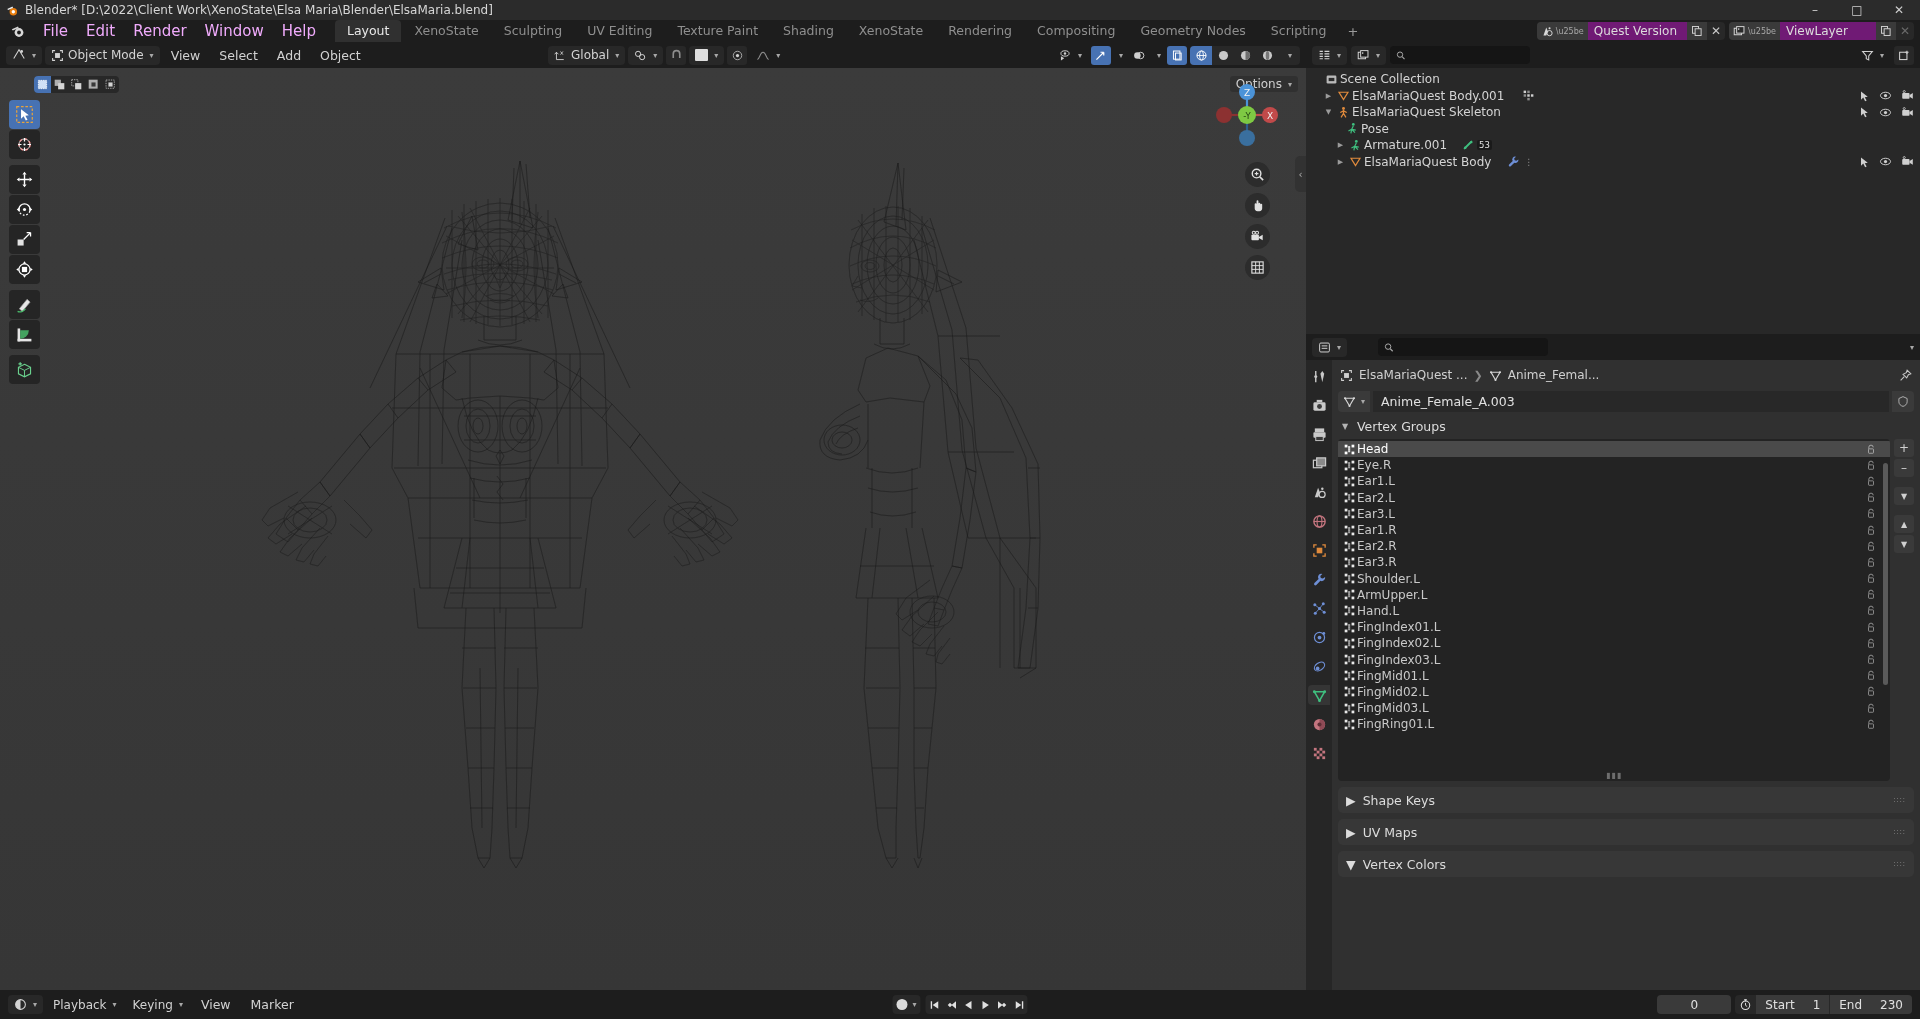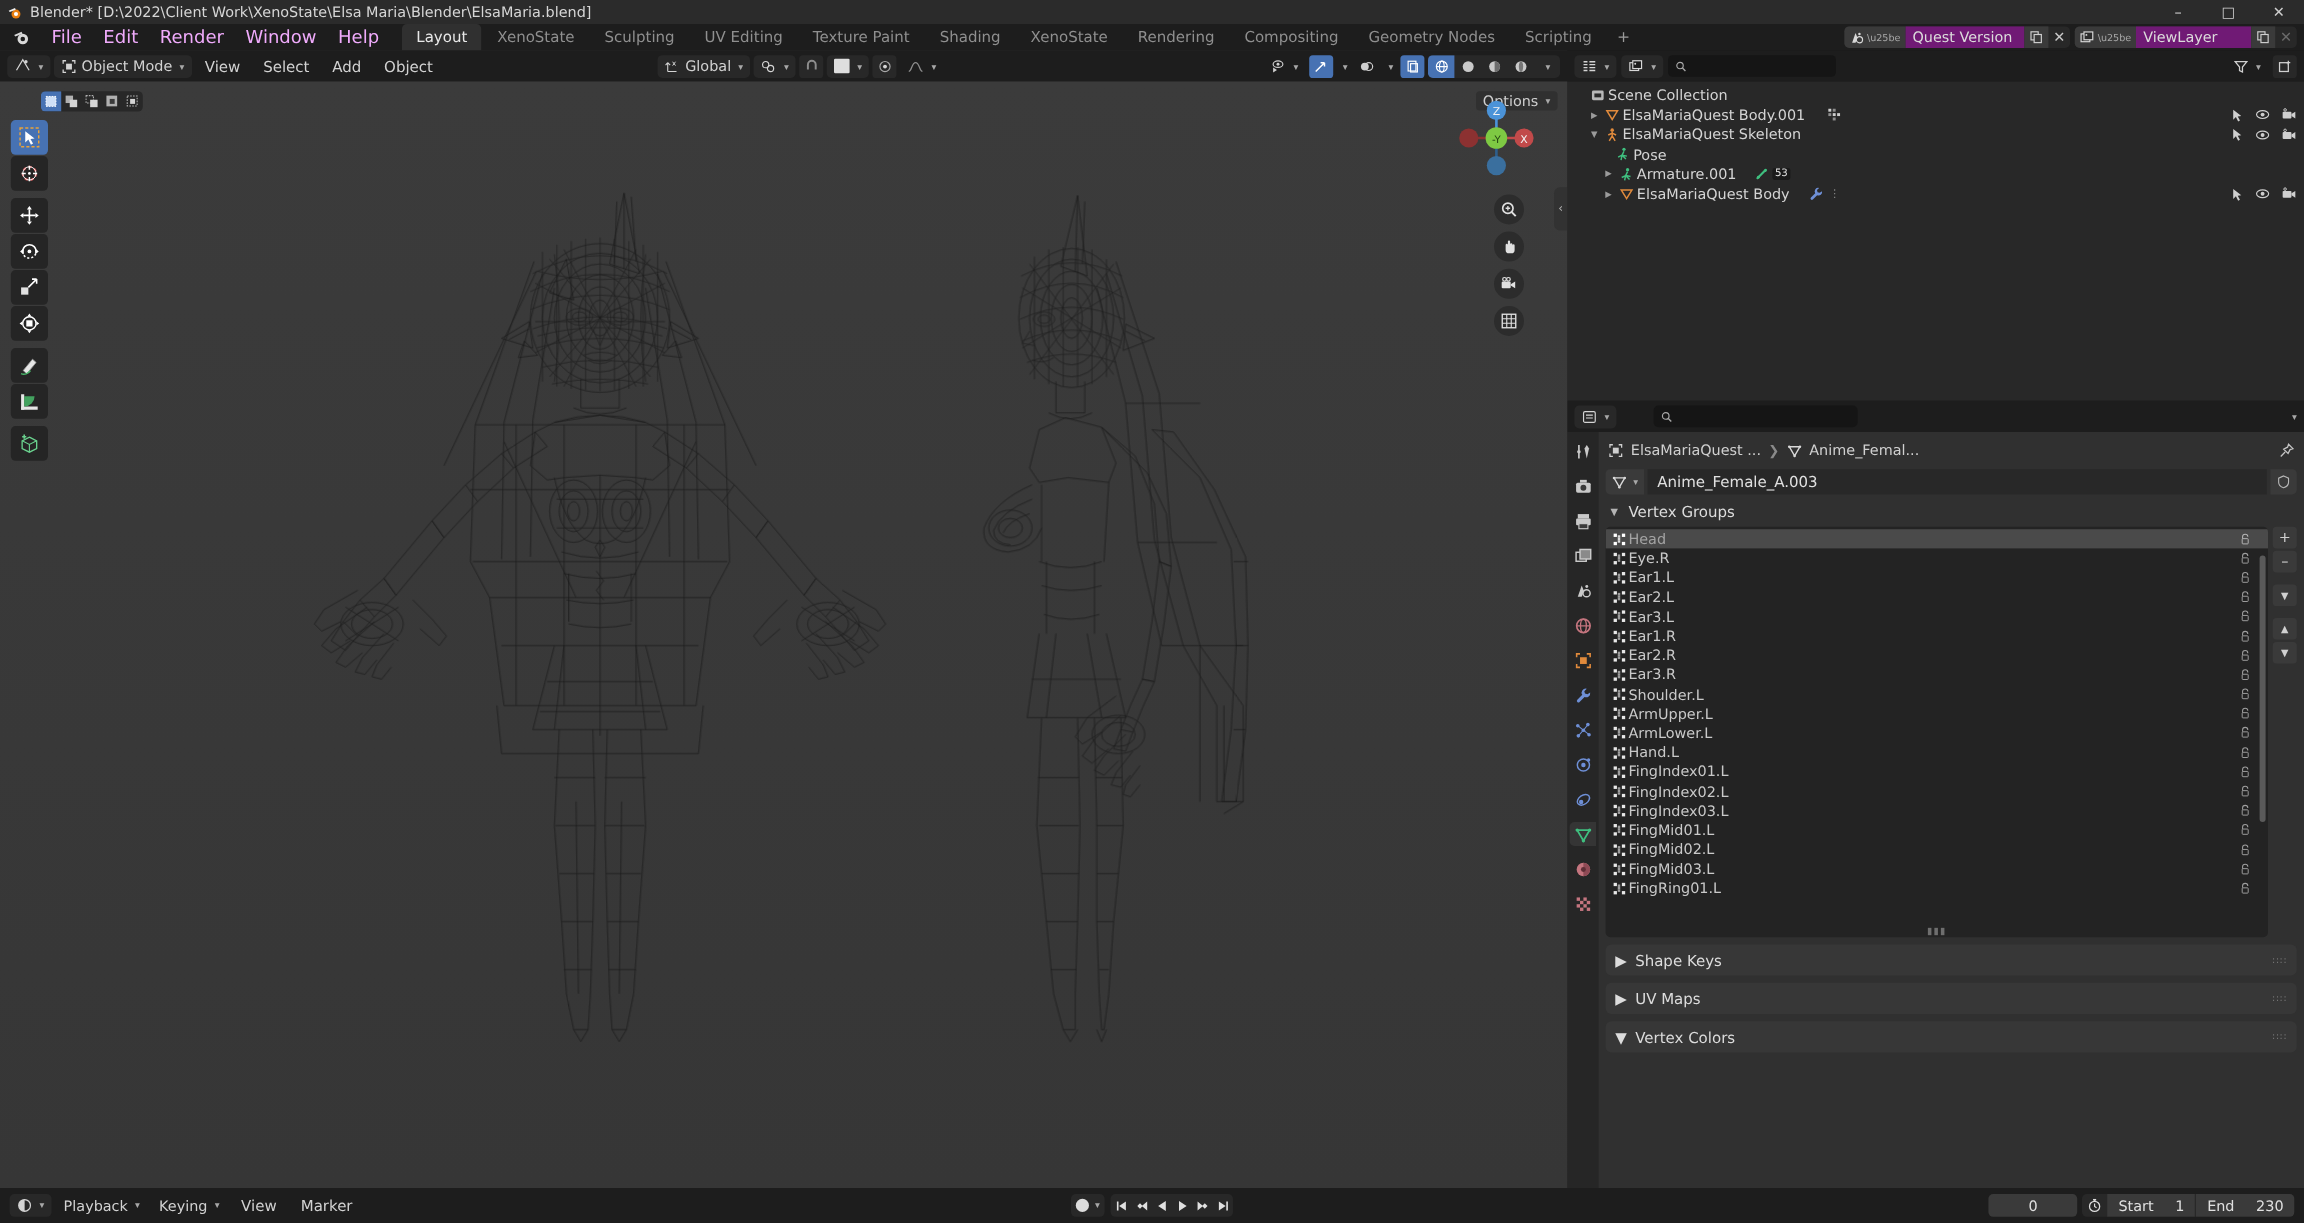--- a/index.html
+++ b/index.html
@@ -118,21 +118,21 @@
   .id-shield { width:22px; height:21px; background:#3a3a3a; border-radius:0 4px 4px 0;
     display:flex; align-items:center; justify-content:center; }
   .panel-head { height:21px; display:flex; align-items:center; gap:6px; font-size:12.5px;
     color:#dcdcdc; padding:0 4px; }
   .panel-head .tri { font-size:8px; color:#b4b4b4; width:9px; }
   .vg-wrap { display:flex; gap:4px; margin-top:2px; }
   .vg-list { flex:1; background:#232323; border-radius:4px; height:342px; overflow:hidden;
     position:relative; padding:2px 0; }
   .vg-row { height:16.2px; display:flex; align-items:center; font-size:12px; color:#c9c9c9;
     padding:0 14px 0 4px; }
-  .vg-row.sel { background:#4a4a4a; color:#a3a3a3; }
+  .vg-row.sel { background:#4a4a4a; color:#ffffff; }
   .vg-row .vgi { width:15px; display:flex; align-items:center; justify-content:center; flex:none; }
   .vg-row .lock { margin-left:auto; }
   .vg-scroll { position:absolute; right:2px; top:24px; width:5px; height:222px;
     background:#5a5a5a; border-radius:3px; }
   .vg-grip { position:absolute; bottom:1px; left:50%; transform:translateX(-50%);
     color:#6e6e6e; font-size:8px; letter-spacing:1px; }
   .vg-side { width:20px; display:flex; flex-direction:column; gap:2px; }
   .vgb { width:20px; height:18px; background:#3a3a3a; border-radius:3px; display:flex;
     align-items:center; justify-content:center; color:#d0d0d0; font-size:12px; }
   .vgb.sp { margin-top:8px; }
@@ -1370,40 +1370,20 @@
                     <svg width="11" height="11" viewBox="0 0 16 16">
                       <rect x="1" y="1" width="4" height="4" fill="#e8e8e8"></rect>
                       <rect x="6" y="3" width="3" height="3" fill="#9e9e9e"></rect>
                       <rect x="11" y="1" width="4" height="4" fill="#e8e8e8"></rect>
                       <rect x="1" y="11" width="4" height="4" fill="#e8e8e8"></rect>
                       <rect x="6" y="9" width="3" height="3" fill="#9e9e9e"></rect>
                       <rect x="11" y="11" width="4" height="4" fill="#e8e8e8"></rect>
                       <rect x="6" y="6" width="3" height="3" fill="#9e9e9e"></rect>
                     </svg>
                   </span>
-                <span>ArmLower.L</span>
-                <span class="lock">
-                    <svg width="10" height="11" viewBox="0 0 16 16">
-                      <path d="M4.5 7 V4.5 a3.5 3.5 0 0 1 7 0" fill="none" stroke="#9e9e9e" stroke-width="1.4"></path>
-                      <rect x="4" y="7" width="8" height="7" rx="1" fill="none" stroke="#9e9e9e" stroke-width="1.3"></rect>
-                    </svg>
-                  </span>
-              </div>
-              <div class="vg-row">
-                <span class="vgi">
-                    <svg width="11" height="11" viewBox="0 0 16 16">
-                      <rect x="1" y="1" width="4" height="4" fill="#e8e8e8"></rect>
-                      <rect x="6" y="3" width="3" height="3" fill="#9e9e9e"></rect>
-                      <rect x="11" y="1" width="4" height="4" fill="#e8e8e8"></rect>
-                      <rect x="1" y="11" width="4" height="4" fill="#e8e8e8"></rect>
-                      <rect x="6" y="9" width="3" height="3" fill="#9e9e9e"></rect>
-                      <rect x="11" y="11" width="4" height="4" fill="#e8e8e8"></rect>
-                      <rect x="6" y="6" width="3" height="3" fill="#9e9e9e"></rect>
-                    </svg>
-                  </span>
                 <span>Hand.L</span>
                 <span class="lock">
                     <svg width="10" height="11" viewBox="0 0 16 16">
                       <path d="M4.5 7 V4.5 a3.5 3.5 0 0 1 7 0" fill="none" stroke="#9e9e9e" stroke-width="1.4"></path>
                       <rect x="4" y="7" width="8" height="7" rx="1" fill="none" stroke="#9e9e9e" stroke-width="1.3"></rect>
                     </svg>
                   </span>
               </div>
               <div class="vg-row">
                 <span class="vgi">

